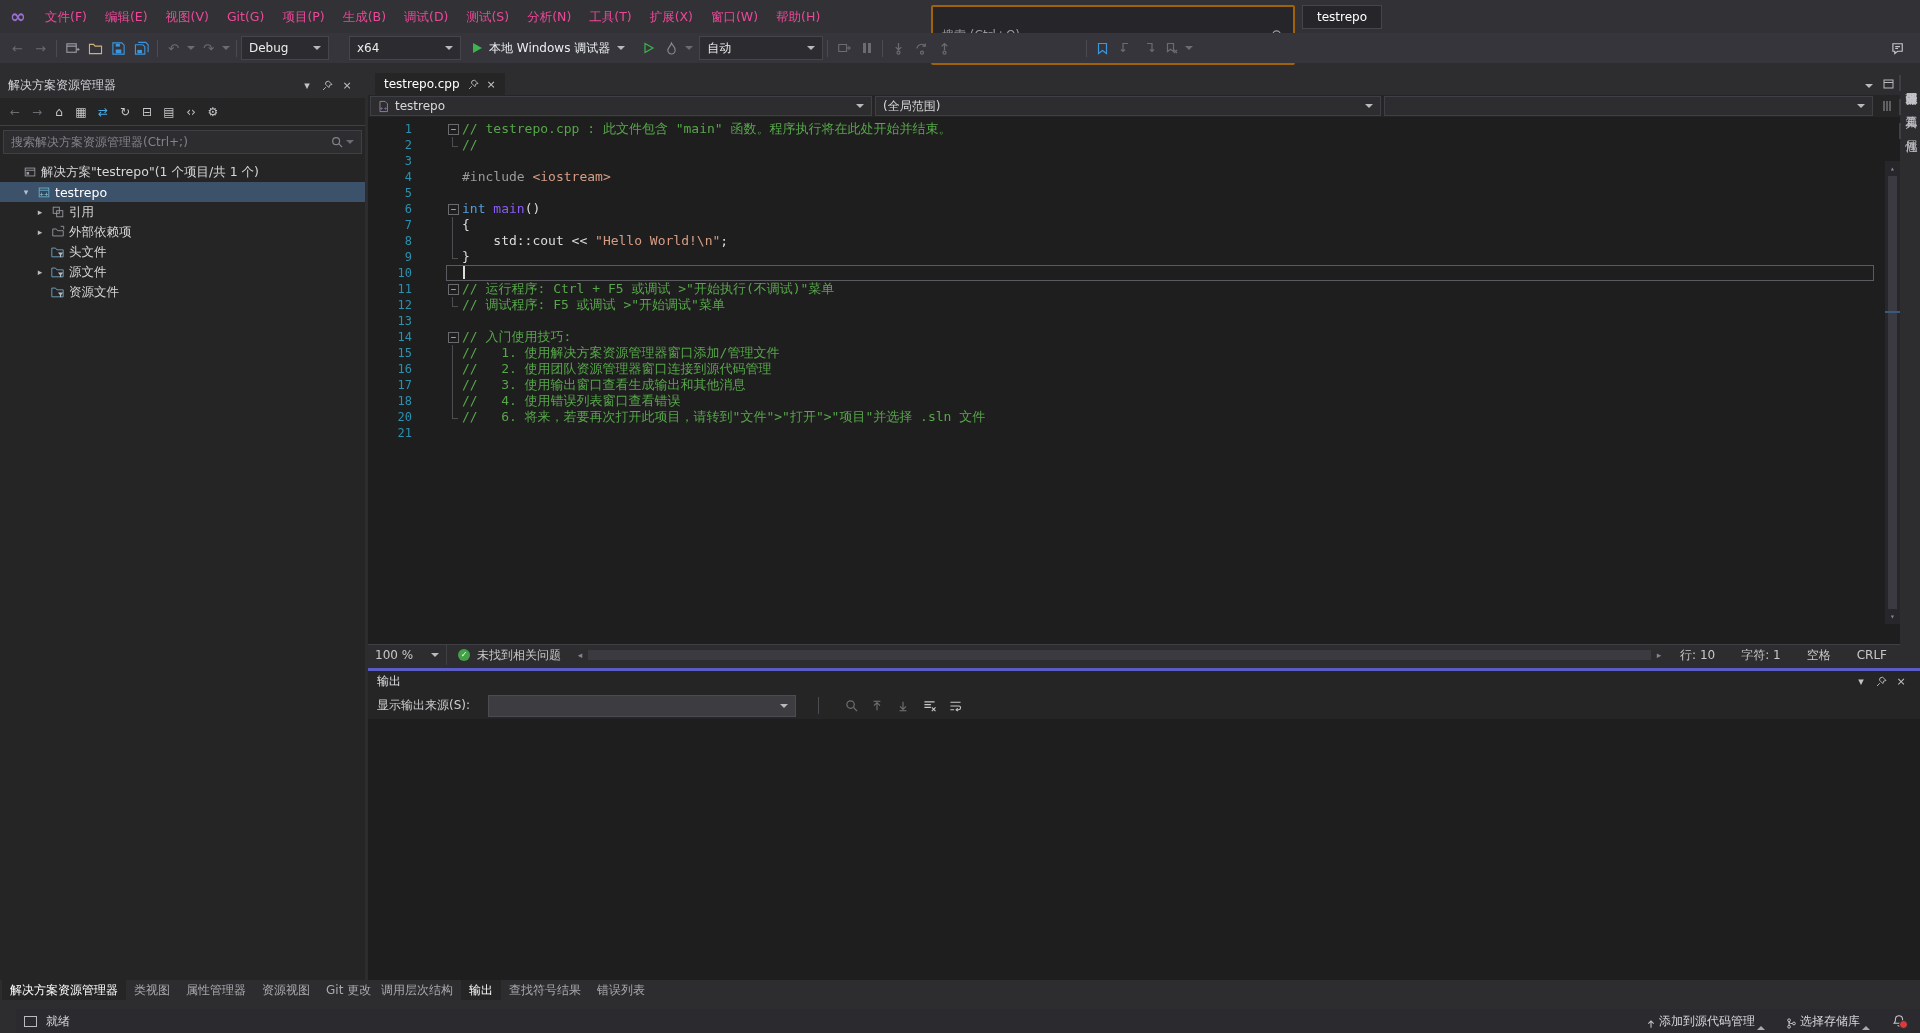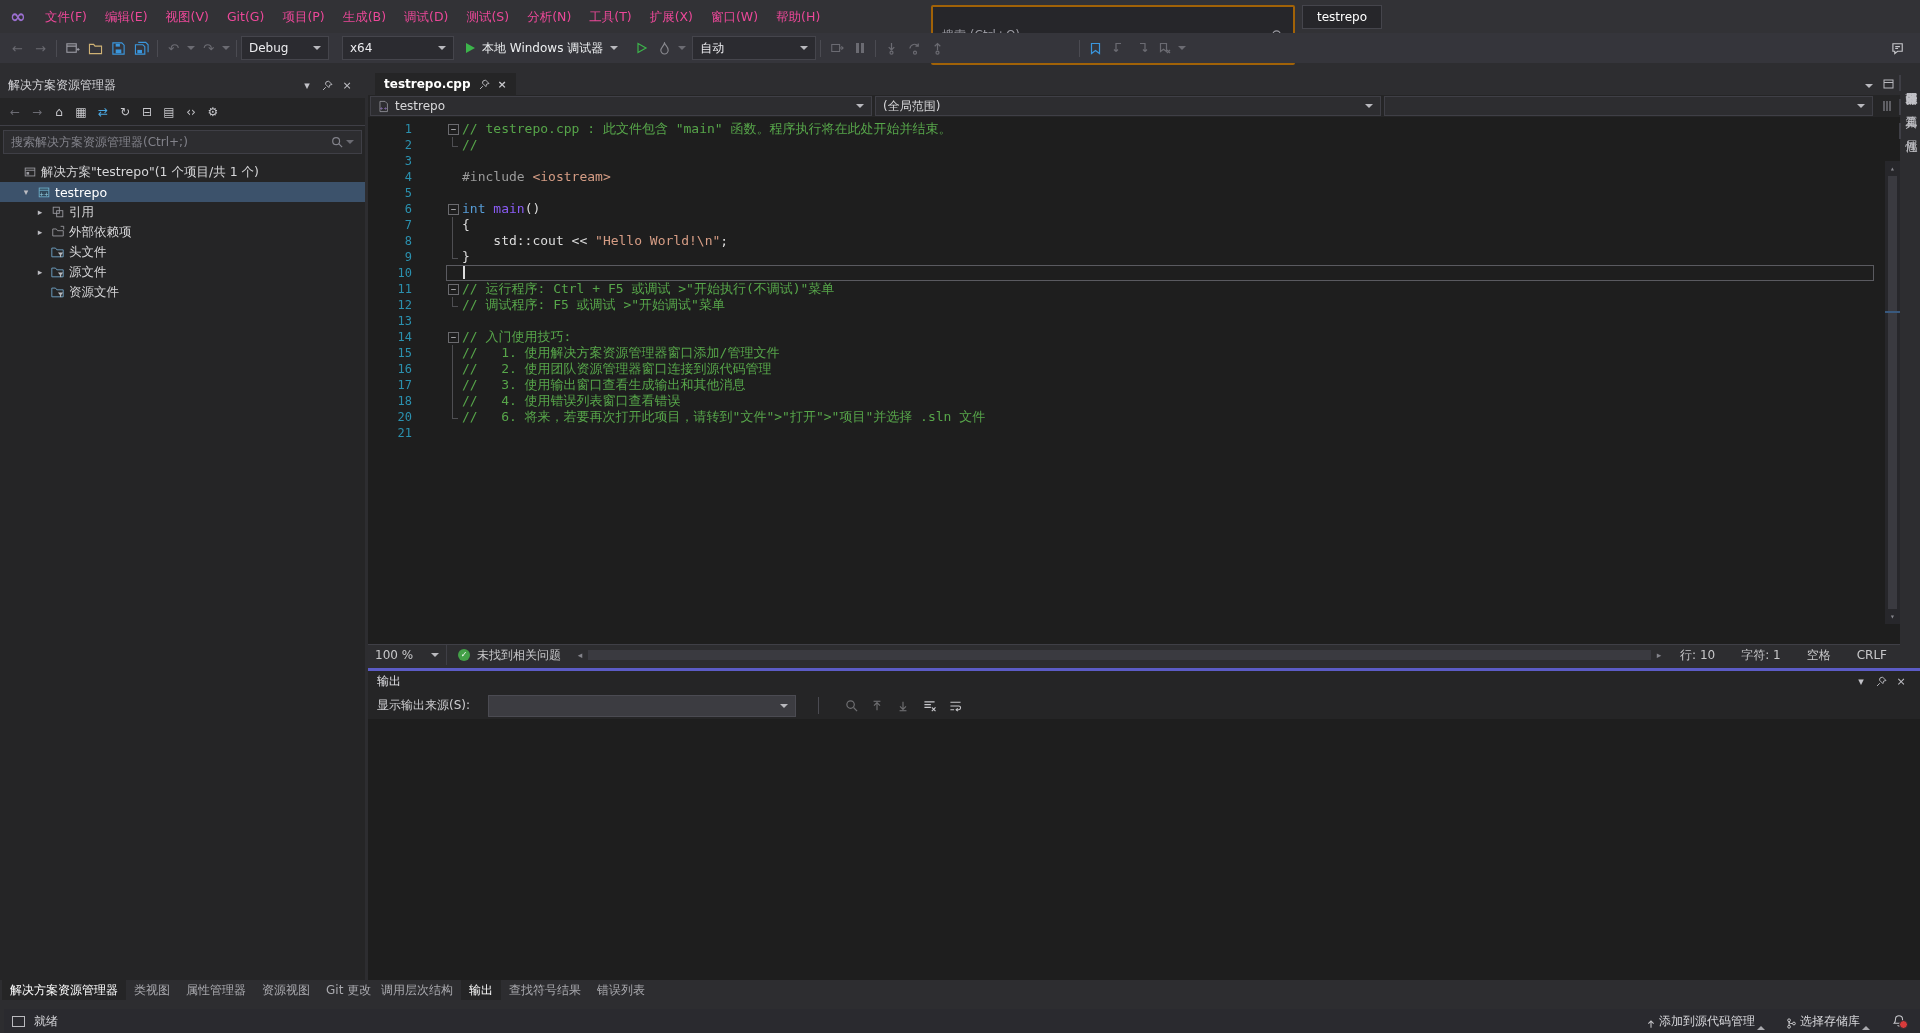--- a/index.html
+++ b/index.html
@@ -51,21 +51,21 @@
   .tree{flex:1;padding-top:5px;overflow:hidden;}
   .tree-row{height:20px;display:flex;align-items:center;font-size:12.5px;color:#d6d6d8;white-space:nowrap;}
   .tree-row.selected{background:#3c526b;color:#ffffff;}
   .tree-arrow{width:16px;text-align:center;font-size:9px;color:#bcbcc2;flex:0 0 auto;}
   .tree-icon{width:19px;display:flex;align-items:center;justify-content:center;flex:0 0 auto;}
   .tree-label{padding-left:2px;}
 
   
   .editor{position:absolute;left:368px;top:73px;width:1532px;height:592px;display:flex;flex-direction:column;background:#1e1e1e;}
   .tabstrip{height:22px;background:#2d2d30;display:flex;align-items:flex-end;position:relative;flex:0 0 auto;}
-  .tab{height:22px;background:#252526;color:#ffffff;display:flex;align-items:center;gap:8px;padding:0 9px;font-size:12px;margin-left:7px;font-weight:bold;}
+  .tab{height:22px;background:#252526;color:#ffffff;display:flex;align-items:center;gap:8px;padding:0 9px;font-size:12px;margin-left:7px;}
   .tab .tclose{font-size:11px;color:#c8c8cc;}
   .tabstrip-right{position:absolute;right:6px;bottom:4px;display:flex;gap:10px;align-items:center;color:#b9b9be;}
   .navbar{height:22px;background:#252526;display:flex;align-items:center;gap:3px;padding:0 2px;flex:0 0 auto;}
   .nav-combo{height:18px;background:#2d2d30;border:1px solid #3f3f46;display:flex;align-items:center;gap:6px;
              font-size:12px;color:#d8d8da;padding:0 7px;white-space:nowrap;}
   .nav-combo .sp{flex:1;}
   .code-wrap{flex:1;position:relative;font-family:"DejaVu Sans Mono","Liberation Mono",monospace;font-size:13px;
              background:#1e1e1e;padding-top:4px;overflow:hidden;}
   .code-line{display:flex;height:16px;line-height:16px;position:relative;}
   .ln{width:44px;padding-right:12px;text-align:right;color:#2b91af;font-size:12px;flex:0 0 auto;}
@@ -111,21 +111,21 @@
   .out-content{flex:1;background:#1e1e1e;margin:0 0 0 0;}
 
   
   .tabs-strip{position:absolute;left:0;right:0;top:980px;height:20px;background:#2d2d30;}
   .tab-group{position:absolute;top:0;height:20px;display:flex;}
   .tab-group.lg{left:2px;} .tab-group.bg{left:373px;}
   .ptab{padding:0 8px;display:flex;align-items:center;font-size:12px;color:#a9a9ae;white-space:nowrap;}
   .ptab.selected{background:#252526;color:#ffffff;}
 
   
-  .statusbar{position:absolute;left:4px;right:0;bottom:0;height:24px;background:#2a2a2f;display:flex;align-items:center;font-size:12px;color:#d8d8dc;}
+  .statusbar{position:absolute;left:16px;right:0;bottom:0;height:24px;background:#2a2a2f;display:flex;align-items:center;font-size:12px;color:#d8d8dc;}
   .bg-tasks{width:11px;height:9px;border:1px solid #b9b9be;margin:0 9px 0 8px;}
   .sb-right{margin-left:auto;display:flex;align-items:center;gap:20px;margin-right:12px;}
   .sb-item{display:flex;align-items:flex-end;gap:2px;white-space:nowrap;}
   .bell-wrap{position:relative;width:18px;height:16px;display:flex;align-items:center;justify-content:center;}
   .bell-dot{position:absolute;right:0;bottom:0;width:7px;height:7px;border-radius:50%;background:#d83b3b;border:1px solid #2a2a2f;}
 </style>
 </head>
 <body>
 
 <div class="app">
@@ -207,21 +207,21 @@
       </span>
     <span class="ti disabled">↷</span>
     <span class="minicaret">
         <i class="cd dim"></i>
       </span>
     <span class="tsep"></span>
     <div class="combo" style="width:72px">
       <span class="lbl">Debug</span>
         <i class="cd"></i>
     </div>
-    <div class="combo" style="width:96px;margin-left:13px">
+    <div class="combo" style="width:96px;margin-left:20px">
       <span class="lbl">x64</span>
         <i class="cd"></i>
     </div>
     <div class="run-btn">
       <i class="play"></i>
       <span>本地 Windows 调试器</span>
       <i class="cd"></i>
     </div>
     <span class="ti">
       <svg width="12" height="12" viewBox="0 0 12 12">

